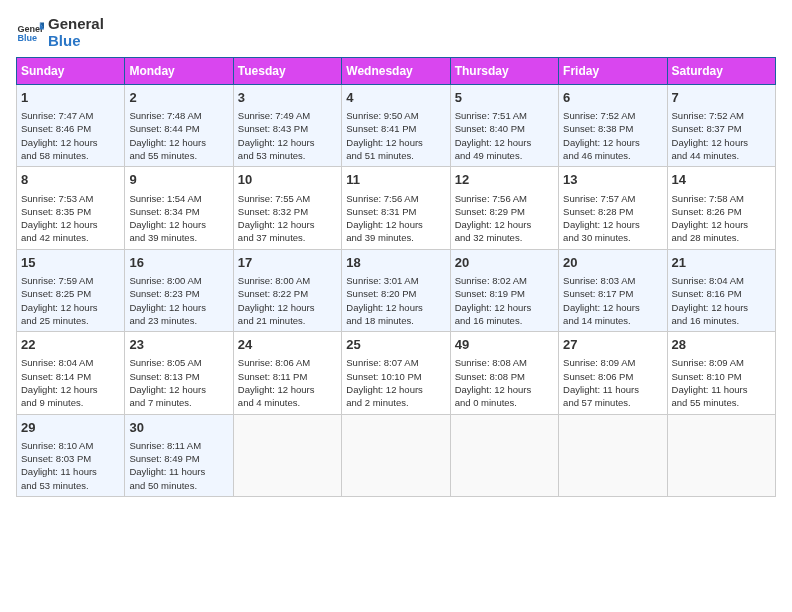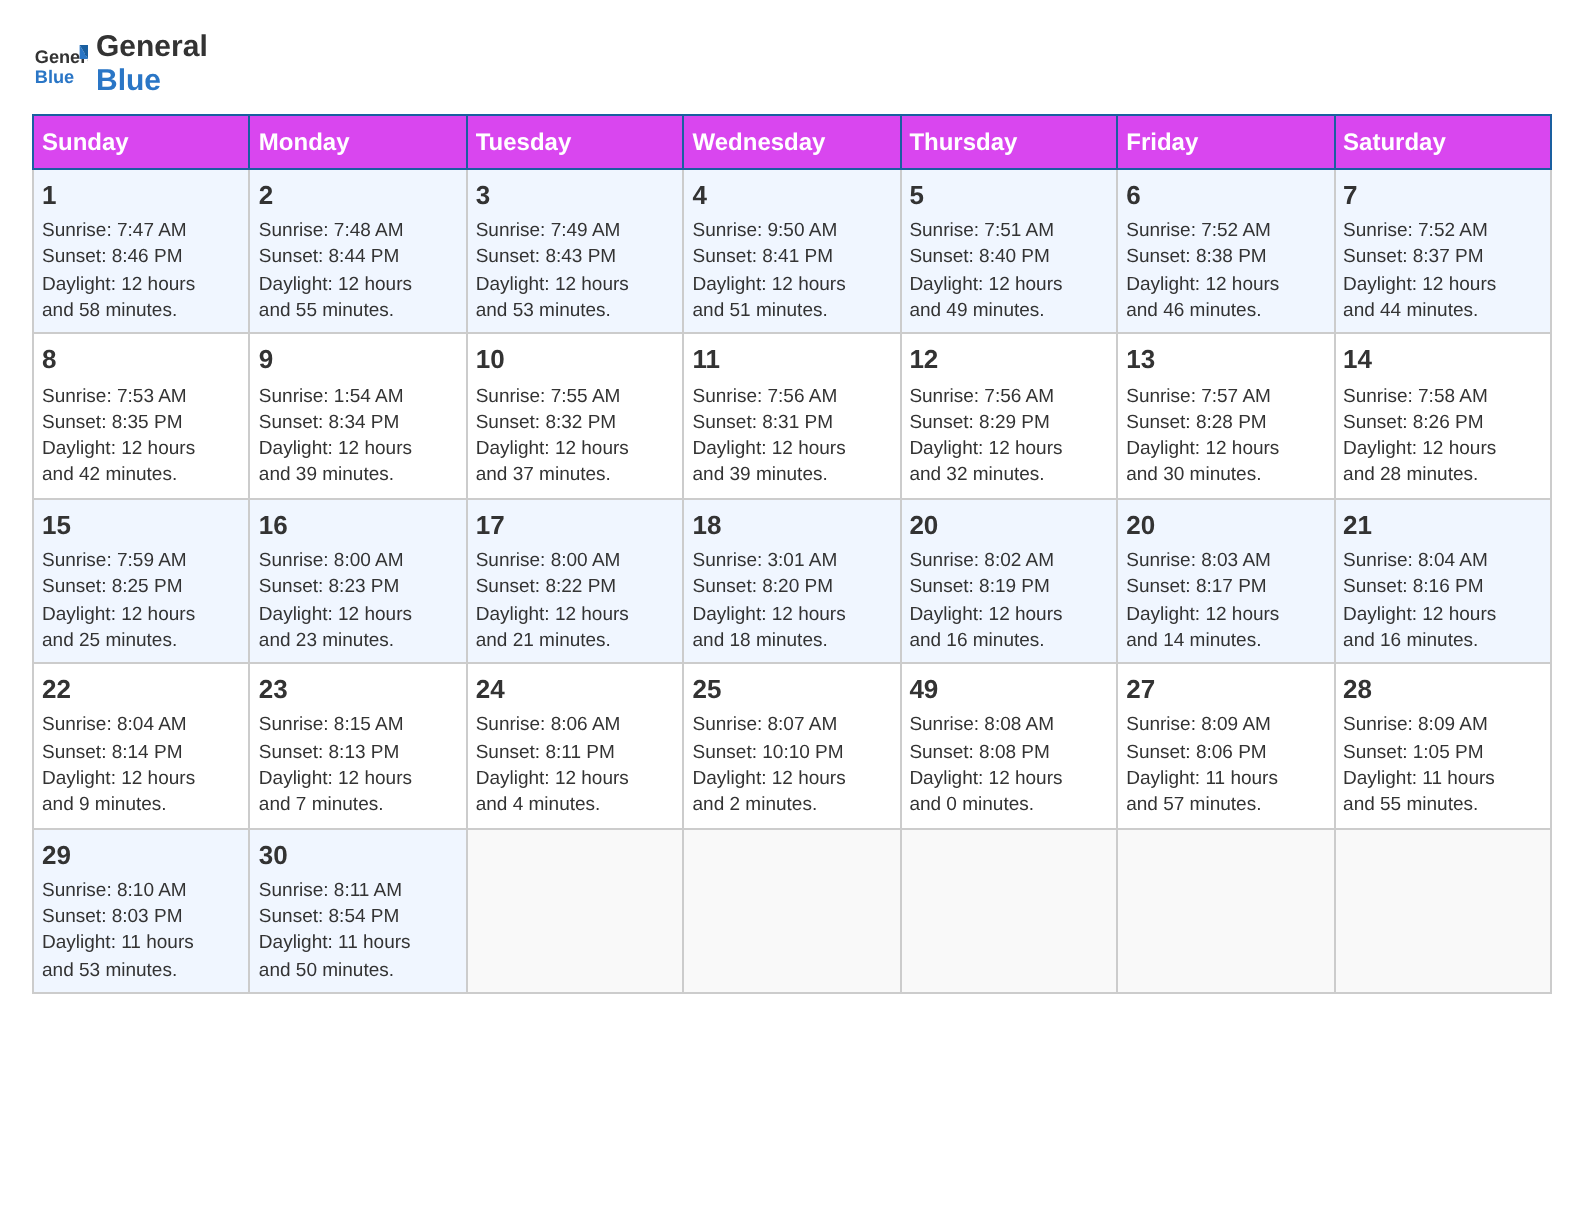--- a/index.html
+++ b/index.html
@@ -272,21 +272,21 @@
       <tr>
         <td>
           <span class="day-num">22</span>
           <div>Sunrise: 8:04 AM</div>
           <div>Sunset: 8:14 PM</div>
           <div>Daylight: 12 hours</div>
           <div>and 9 minutes.</div>
         </td>
         <td>
           <span class="day-num">23</span>
-          <div>Sunrise: 8:15 AM</div>
+          <div>Sunrise: 8:05 AM</div>
           <div>Sunset: 8:13 PM</div>
           <div>Daylight: 12 hours</div>
           <div>and 7 minutes.</div>
         </td>
         <td>
           <span class="day-num">24</span>
           <div>Sunrise: 8:06 AM</div>
           <div>Sunset: 8:11 PM</div>
           <div>Daylight: 12 hours</div>
           <div>and 4 minutes.</div>
@@ -308,37 +308,37 @@
         <td>
           <span class="day-num">27</span>
           <div>Sunrise: 8:09 AM</div>
           <div>Sunset: 8:06 PM</div>
           <div>Daylight: 11 hours</div>
           <div>and 57 minutes.</div>
         </td>
         <td>
           <span class="day-num">28</span>
           <div>Sunrise: 8:09 AM</div>
-          <div>Sunset: 1:05 PM</div>
+          <div>Sunset: 8:10 PM</div>
           <div>Daylight: 11 hours</div>
           <div>and 55 minutes.</div>
         </td>
       </tr>
       <tr>
         <td>
           <span class="day-num">29</span>
           <div>Sunrise: 8:10 AM</div>
           <div>Sunset: 8:03 PM</div>
           <div>Daylight: 11 hours</div>
           <div>and 53 minutes.</div>
         </td>
         <td>
           <span class="day-num">30</span>
           <div>Sunrise: 8:11 AM</div>
-          <div>Sunset: 8:54 PM</div>
+          <div>Sunset: 8:49 PM</div>
           <div>Daylight: 11 hours</div>
           <div>and 50 minutes.</div>
         </td>
         <td class="empty"></td>
         <td class="empty"></td>
         <td class="empty"></td>
         <td class="empty"></td>
         <td class="empty"></td>
       </tr>
     </tbody>

